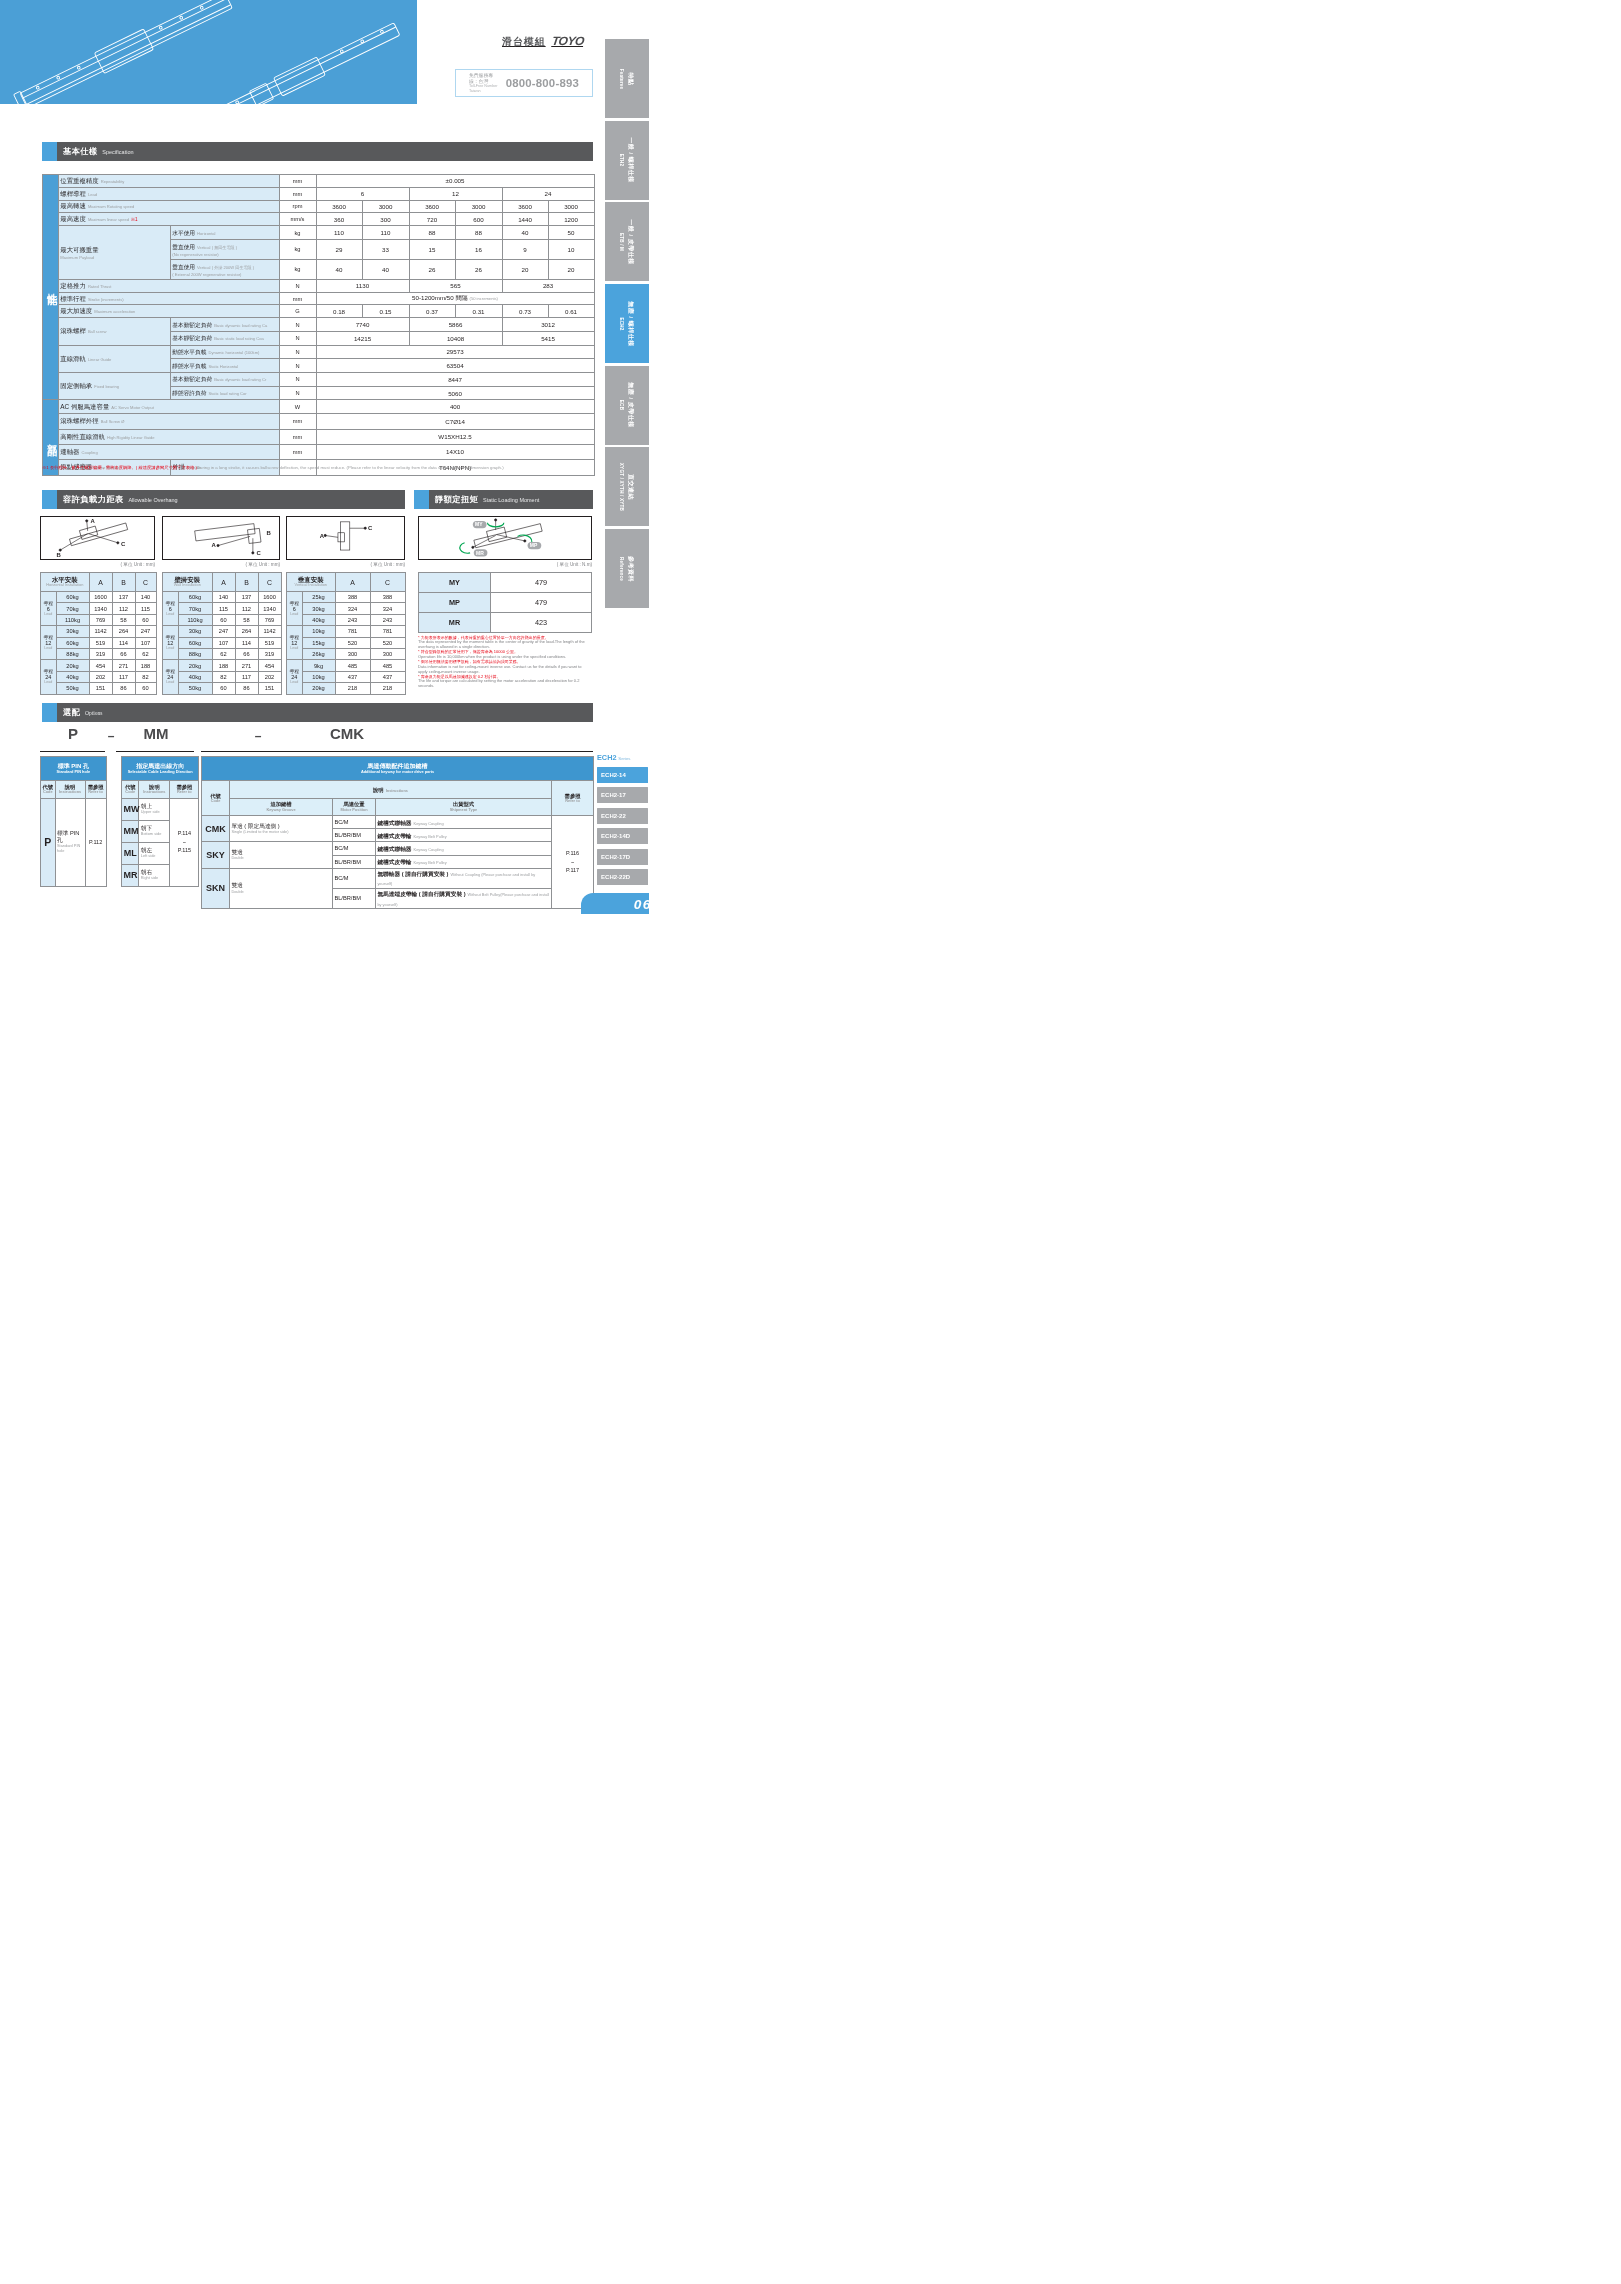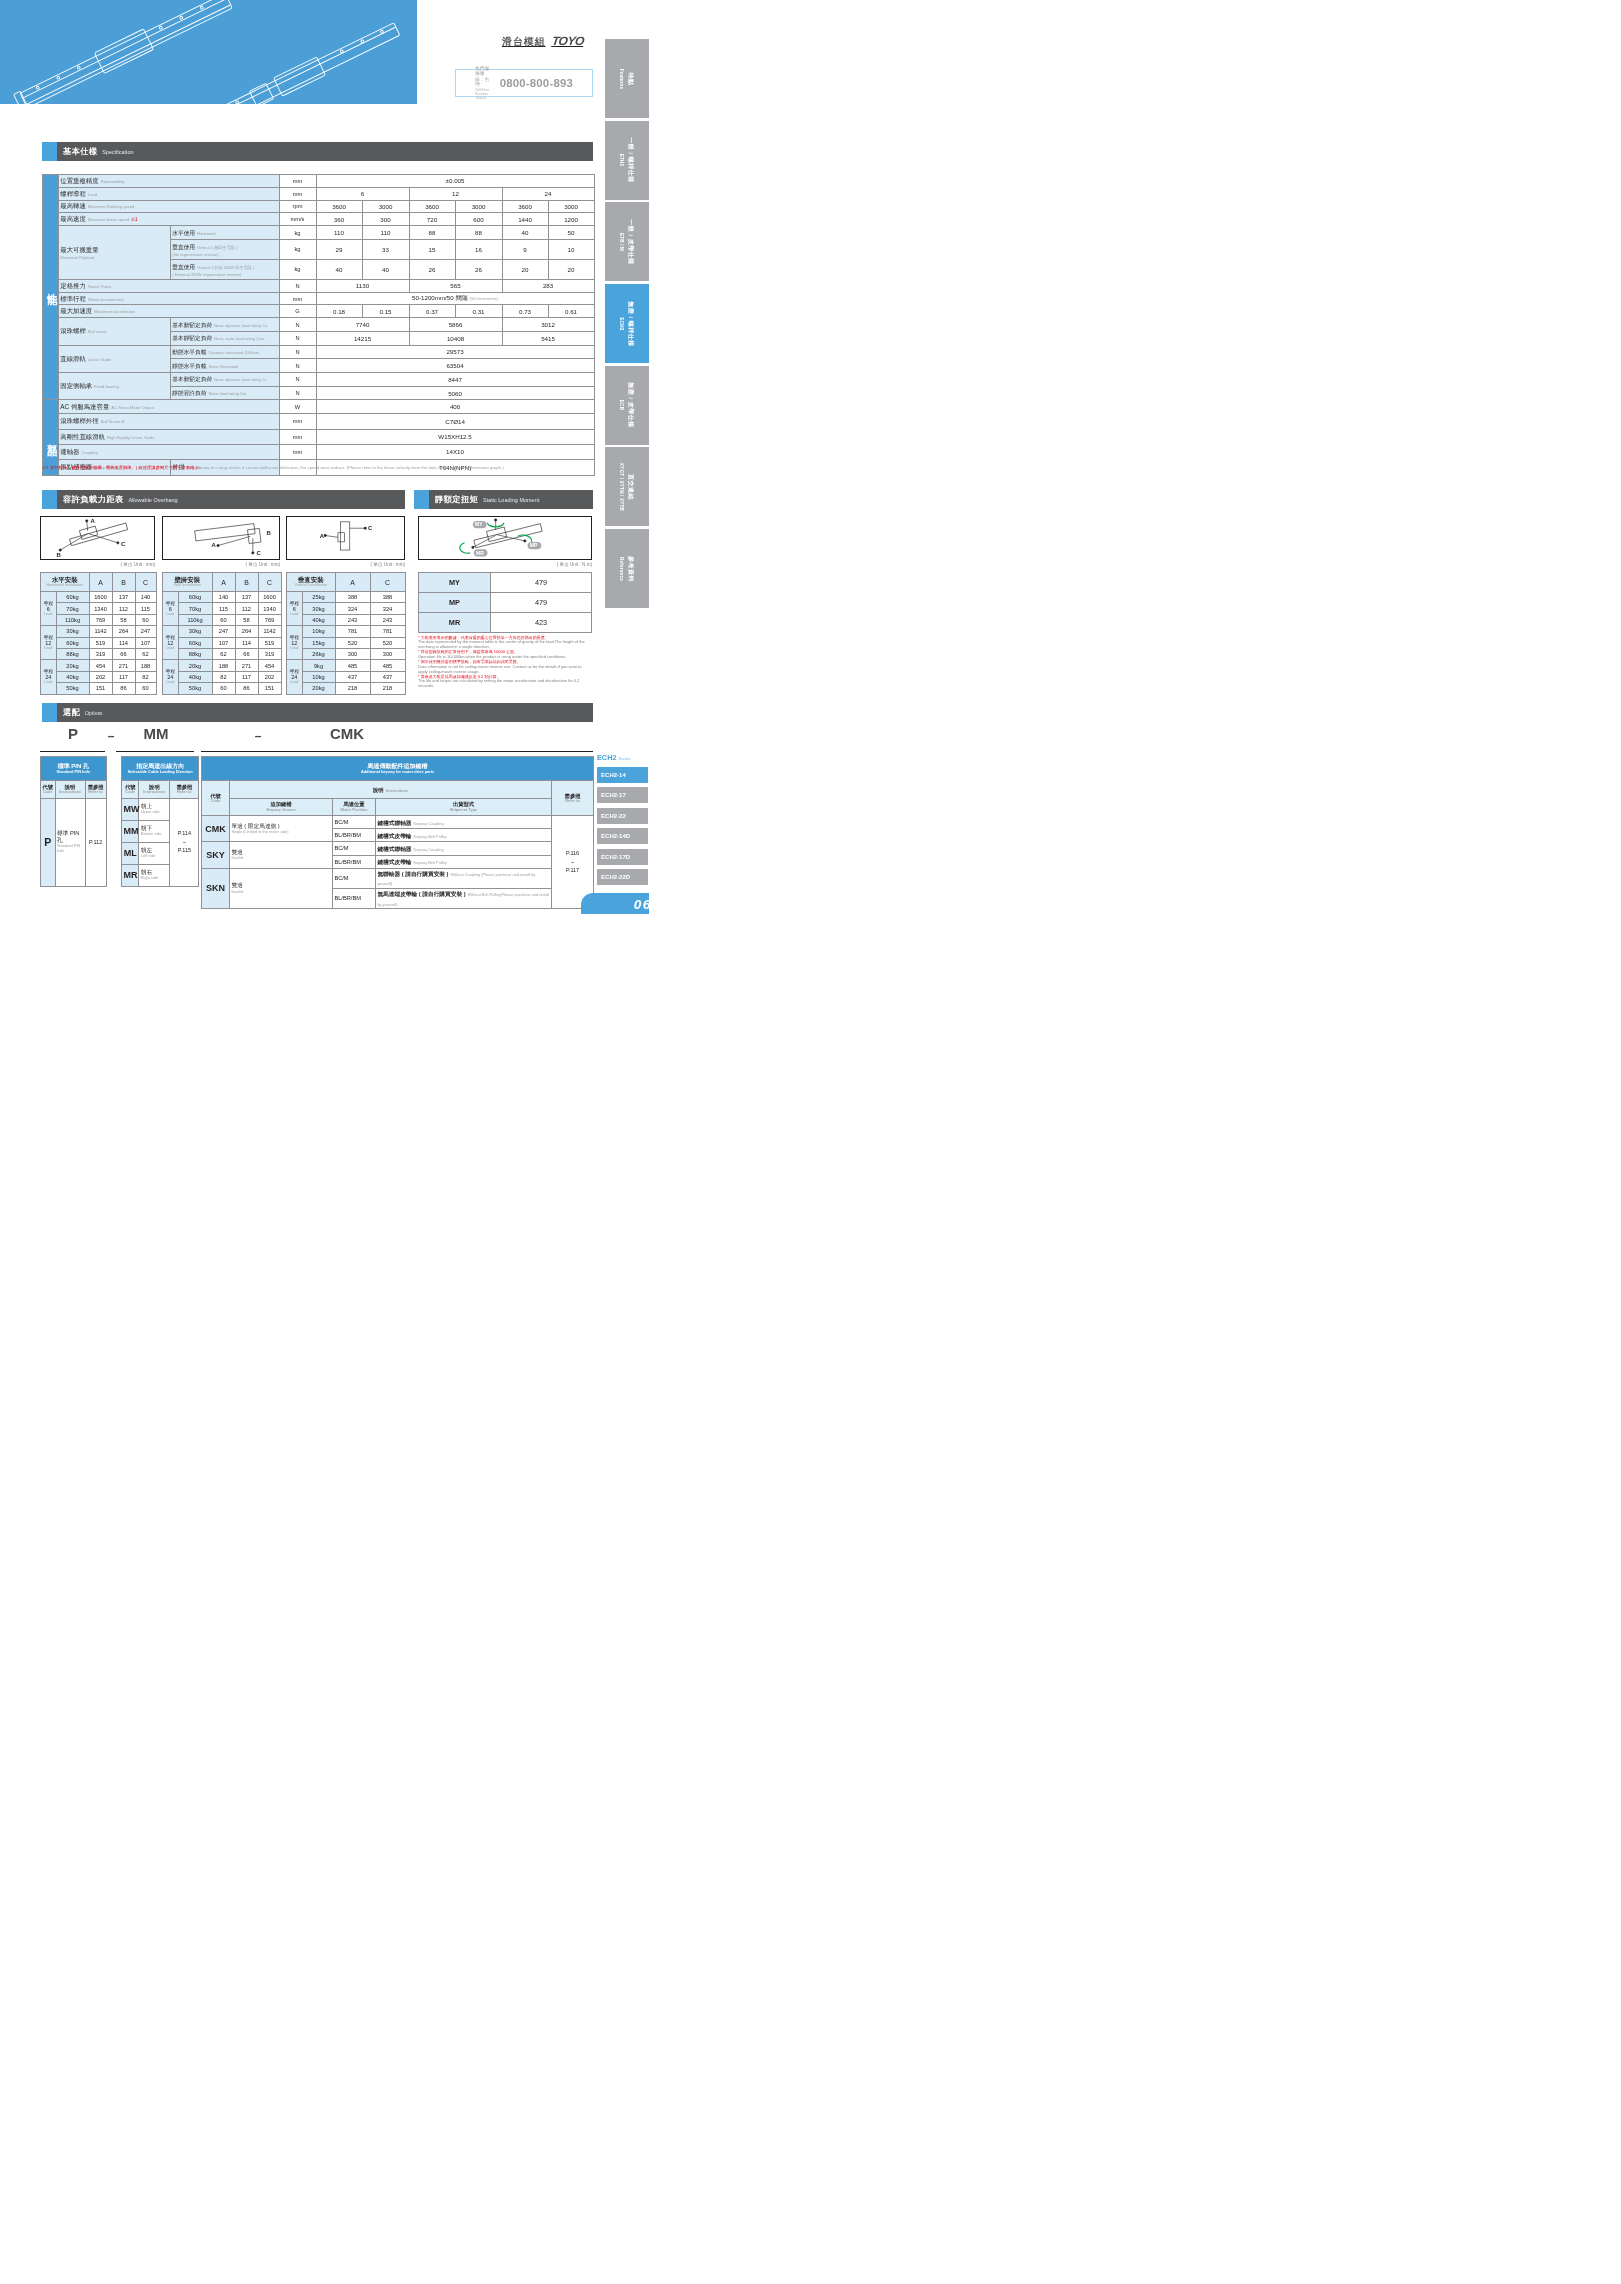--- a/index.html
+++ b/index.html
@@ -4,21 +4,21 @@
 <style>
   html,body{margin:0;padding:0;background:#ffffff;}
   .page{position:relative;width:649px;height:914px;background:#fff;overflow:hidden;
         font-family:"Liberation Sans", sans-serif;color:#231F20;}
   
   .hero{position:absolute;left:0;top:0;width:417px;height:104px;background:#4B9FD6;}
   .doc-title{position:absolute;left:502px;top:34px;display:flex;align-items:baseline;gap:6.4px;text-decoration:underline;}
   .doc-title .zh{font-size:10px;font-weight:700;color:#58595B;letter-spacing:0.9px;}
   .brand{font-size:12px;font-weight:900;font-style:italic;color:#4A4A4C;letter-spacing:-0.5px;transform:skewX(-8deg);display:inline-block;}
   .tollfree{position:absolute;left:455px;top:69px;width:138px;height:28px;border:0.9px solid #AFD7F0;
-            display:flex;align-items:center;gap:6px;padding:0 19px;box-sizing:border-box;}
+            display:flex;align-items:center;gap:6px;padding:0 13px;box-sizing:border-box;}
   .tf-left{display:flex;flex-direction:column;line-height:1.15;}
   .tf-zh{font-size:4.8px;color:#9C9EA0;}
   .tf-en{font-size:3.7px;color:#B0B2B4;}
   .tf-num{font-size:11.4px;font-weight:700;color:#9C9EA0;letter-spacing:0.2px;white-space:nowrap;}
   
   .sidebar{position:absolute;left:605px;top:39px;width:44px;display:flex;flex-direction:column;gap:2.7px;}
   .side-tab{position:relative;width:44px;height:79px;background:#A7A9AC;}
   .side-tab.active{background:#4BA3DC;}
   .side-tab-inner{position:absolute;left:50%;top:50%;width:79px;height:44px;
       transform:translate(-50%,-50%) rotate(90deg);

